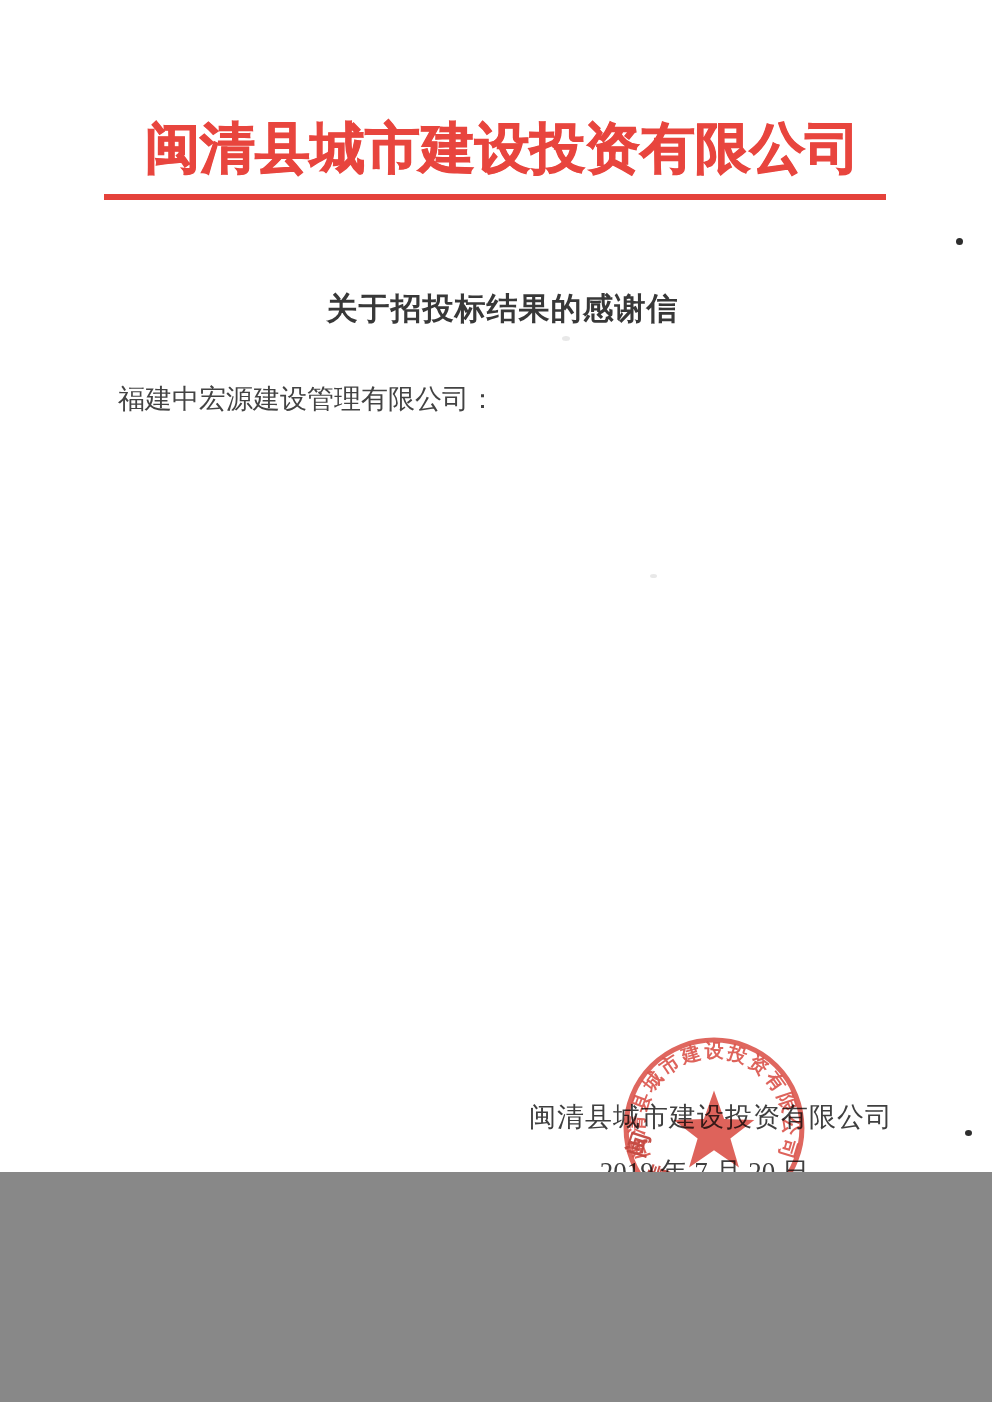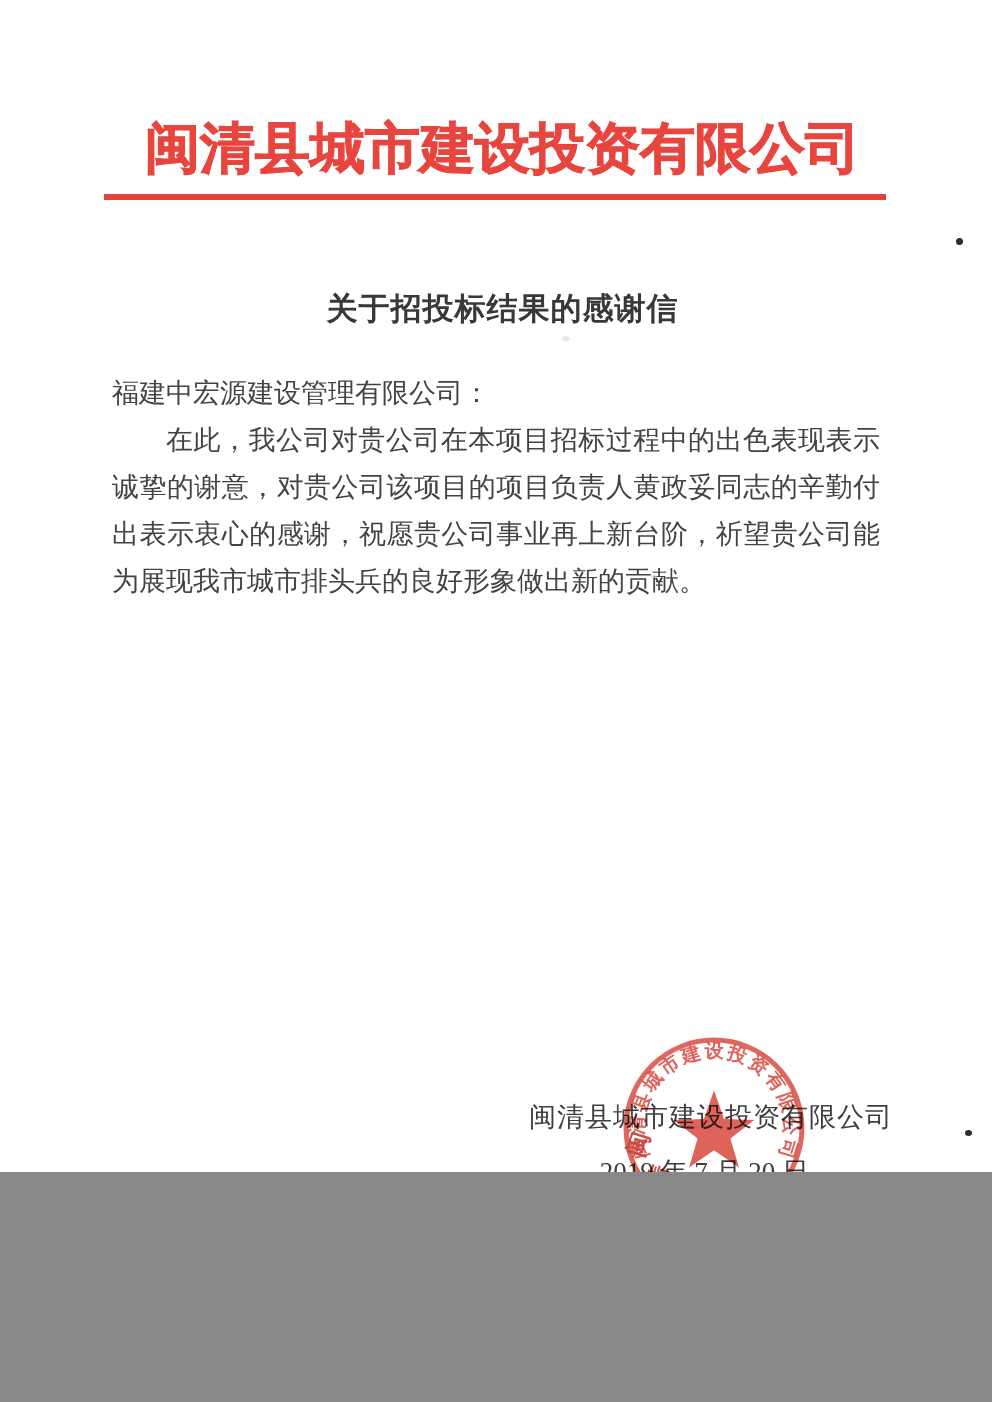--- a/index.html
+++ b/index.html
@@ -42,21 +42,21 @@
   }
   .doc-body {
     position: absolute;
     top: 370px; left: 112px;
     width: 768px;
     font-size: 27px;
     line-height: 47px;
     color: #434343;
     text-align: justify;
   }
-  .doc-body p { margin: 0; text-indent: 2em; }
+  .doc-body p { margin: 6px; text-indent: 2em; }
   .doc-body p.greeting { text-indent: 0; }
   .closing-signature {
     position: absolute;
     top: 1099px; right: 112px;
     font-size: 27px;
     letter-spacing: 1px;
     color: #3f3f3f;
   }
   .closing-date {
     position: absolute;
@@ -94,21 +94,20 @@
 <div class="page">
 
   <div class="letterhead-company">闽清县城市建设投资有限公司</div>
 
   <div class="letterhead-rule"></div>
 
   <div class="doc-title">关于招投标结果的感谢信</div>
 
   <div class="doc-body">
     <p class="greeting">福建中宏源建设管理有限公司：</p>
-    <p>在此，我公司对贵公司在本项目招标过程中的出色表现表示诚挚的谢意，对贵公司该项目的项目负责人黄政妥同志的辛勤付出表示衷心的感谢，祝愿贵公司事业再上新台阶，祈望贵公司能为展现我市城市排头兵的良好形象做出新的贡献。</p>
   </div>
 
   <div class="closing-signature">闽清县城市建设投资有限公司</div>
 
   <div class="closing-date">2019 年 7 月 20 日</div>
 
   <svg class="seal" viewBox="0 0 190 190">
     <defs>
       <path id="ringArc" d="M 31.6 124.6 A 70 70 0 1 1 158.4 124.6" fill="none"></path>
       <path id="codeArc" d="M 33.5 143 A 78 78 0 0 0 156.5 143" fill="none"></path>

